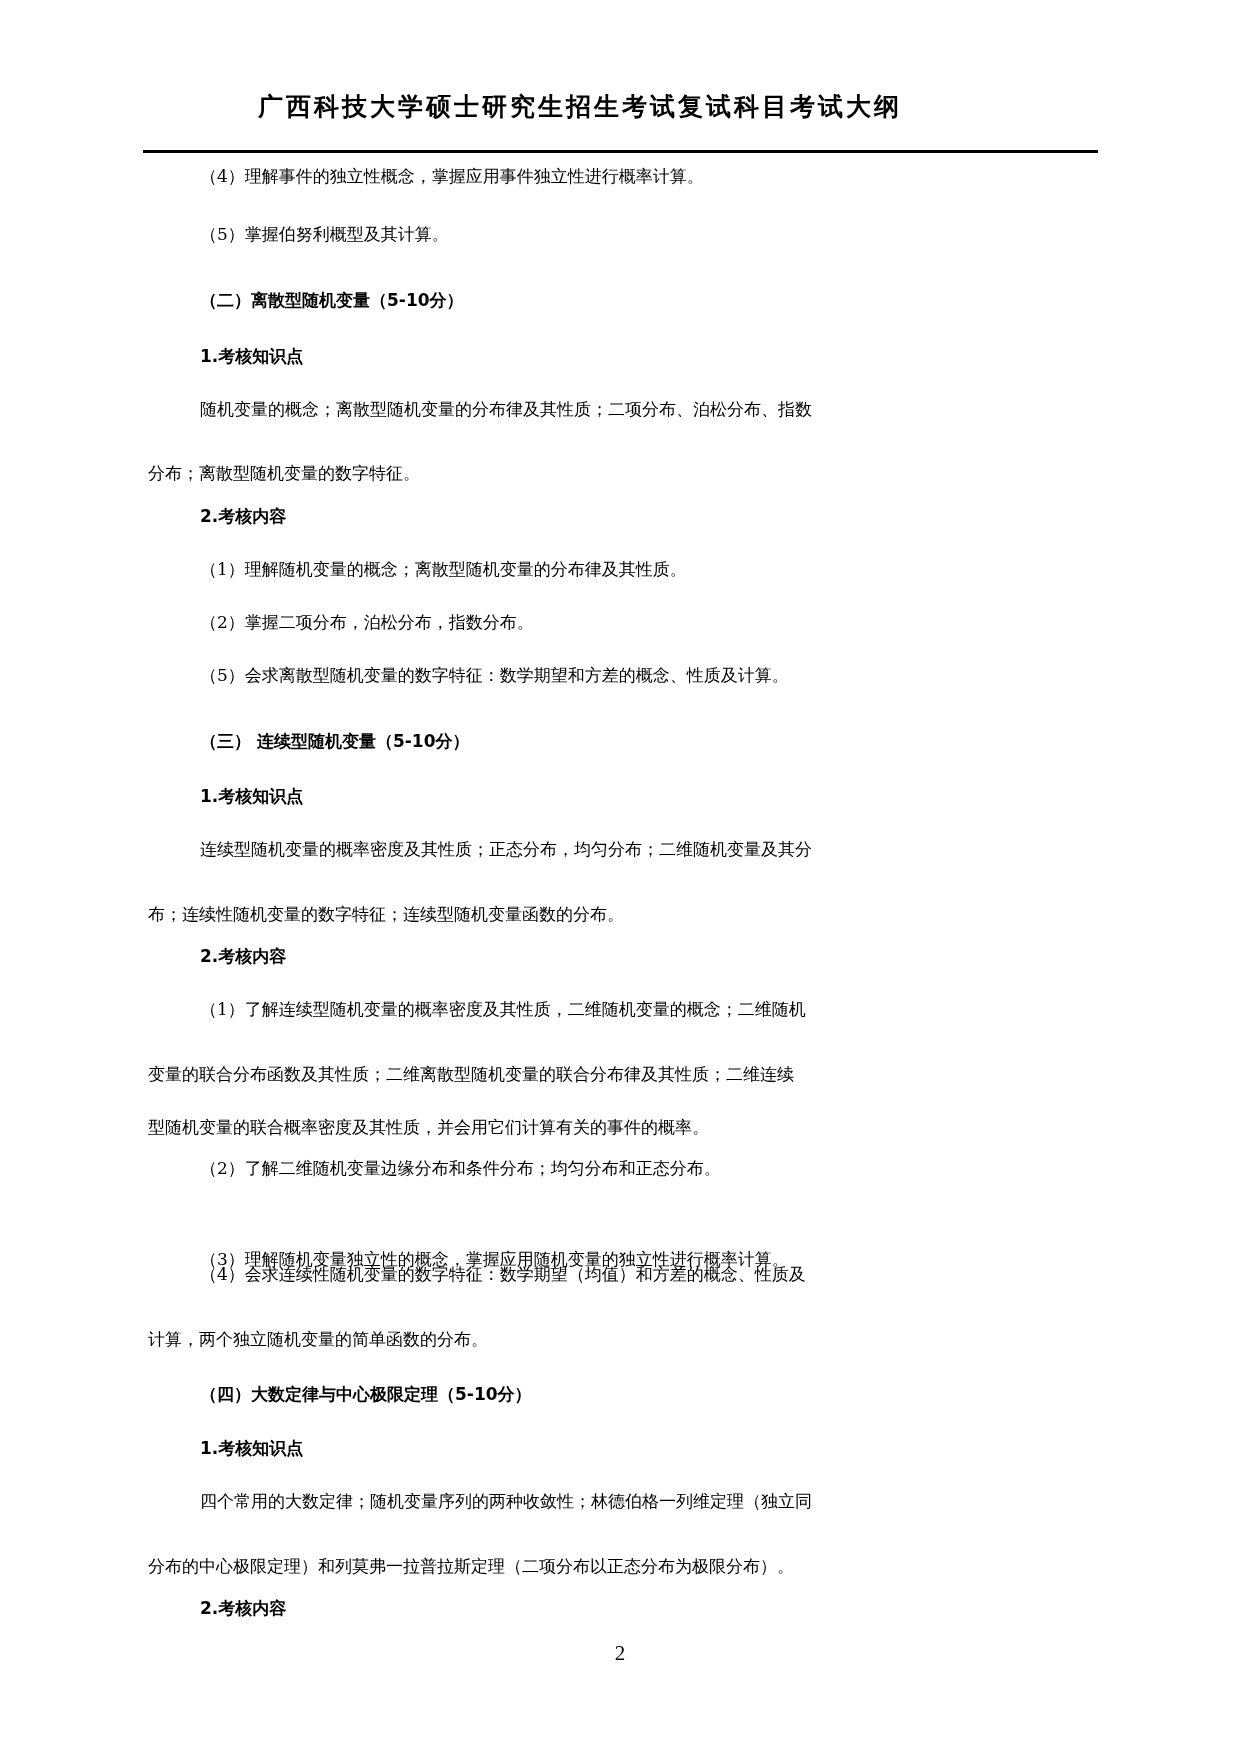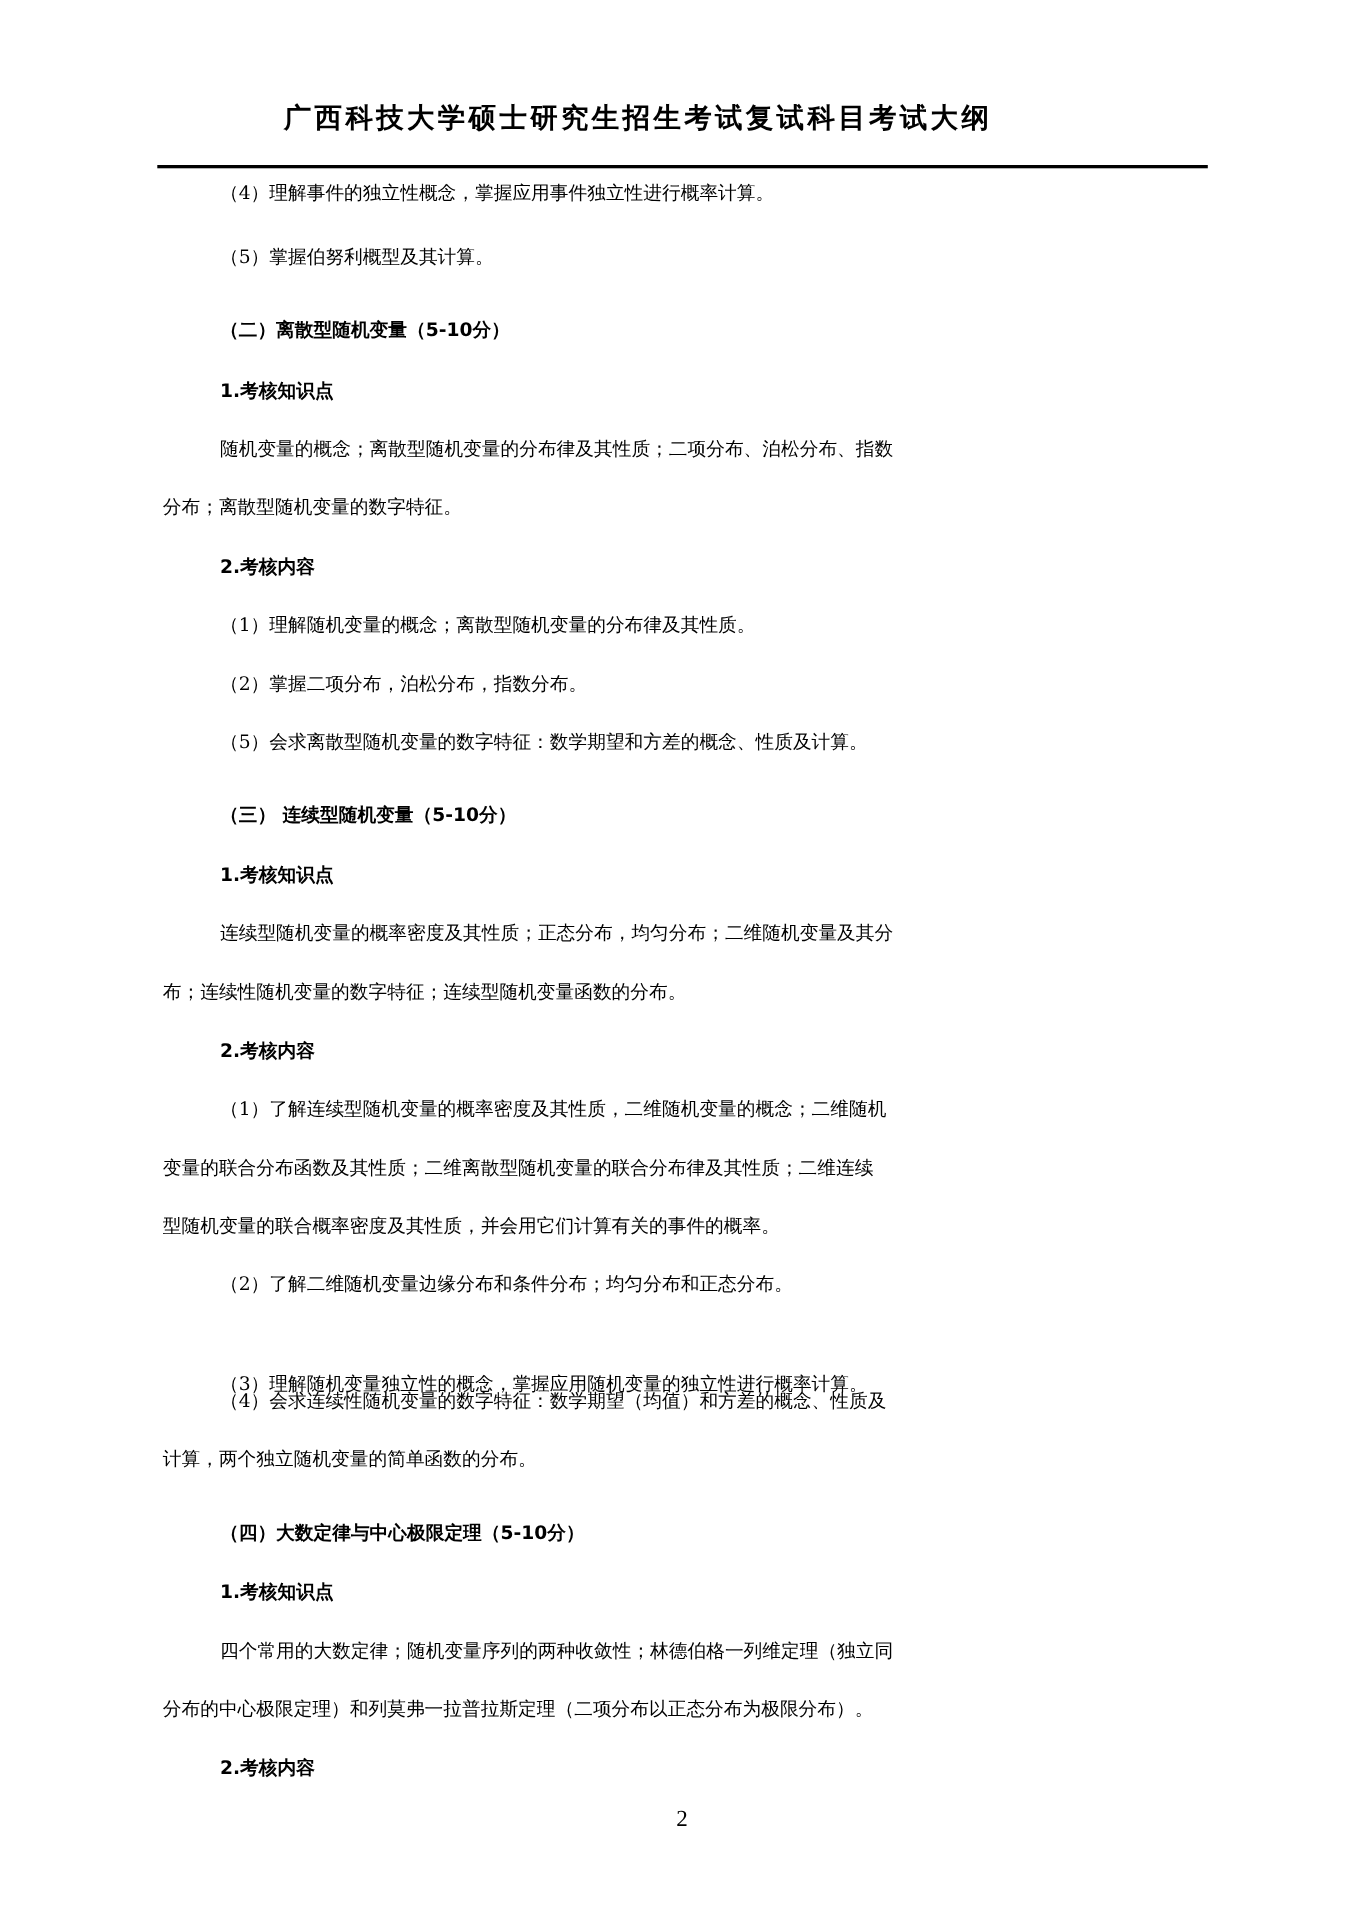--- a/index.html
+++ b/index.html
@@ -3,21 +3,21 @@
 <meta charset="utf-8">
 <style>
   html, body { margin: 0; padding: 0; background: #ffffff; }
   body { width: 1240px; height: 1754px; position: relative; overflow: hidden;
          font-family: "DejaVu Serif", "Liberation Serif", serif; color: #000; }
   .header-title { position: absolute; top: 90px; left: 0; width: 1160px; text-align: center;
          font-size: 25px; font-weight: bold; letter-spacing: 3px; font-family: Liberation Serif, serif; }
   .header-rule { position: absolute; top: 150px; left: 143px; width: 955px; height: 3px; background: #000; }
   .line { position: absolute; left: 0; font-size: 17px; white-space: nowrap; line-height: 1; }
   .ind1 { left: 200px; }
-  .ind0 { left: 148px; }
+  .ind0 { left: 148px; margin-top: 12px; }
   .bold { font-weight: bold; font-family: "DejaVu Sans", sans-serif; text-align: center; }
   .page-number { position: absolute; top: 1641px; left: 0; width: 1240px; text-align: center;
          font-size: 21px; font-family: "Liberation Serif", serif; }
 </style>
 </head>
 <body>
 
 <div>
   <div class="header-title">广西科技大学硕士研究生招生考试复试科目考试大纲</div>
   <div class="header-rule"></div>

